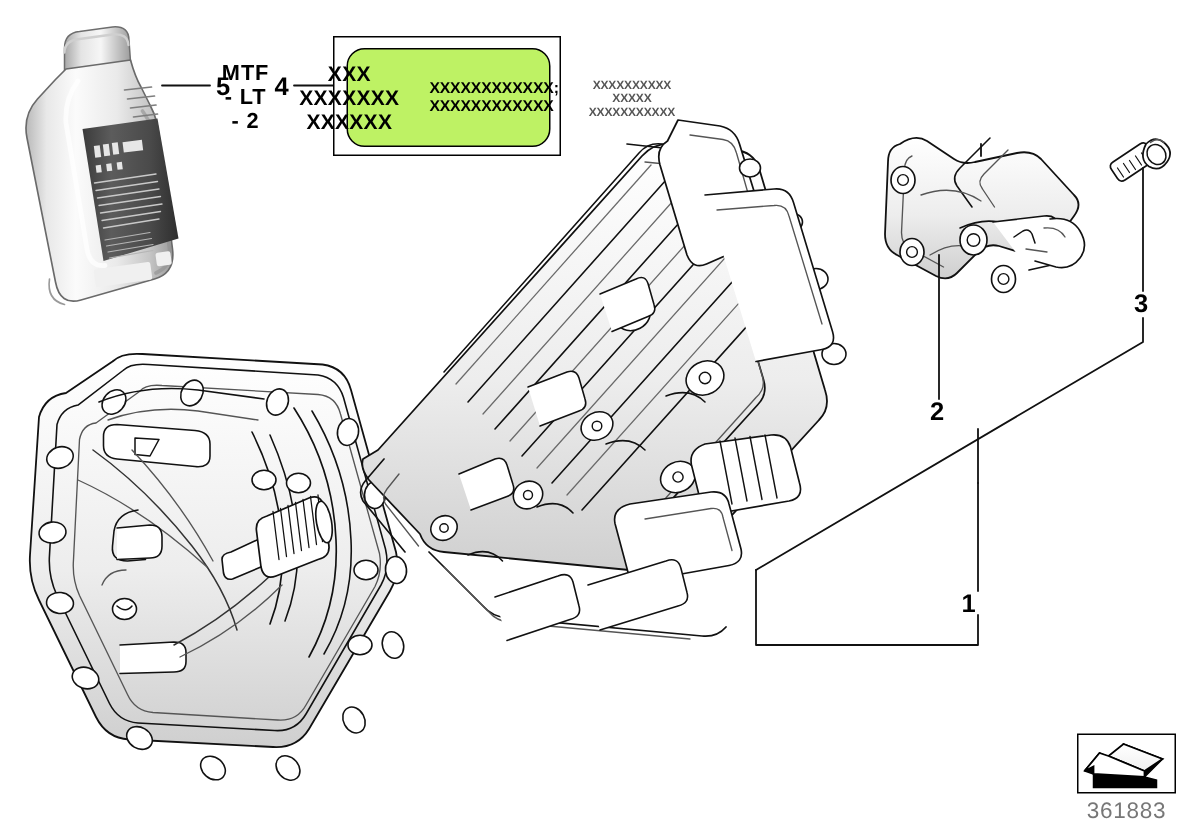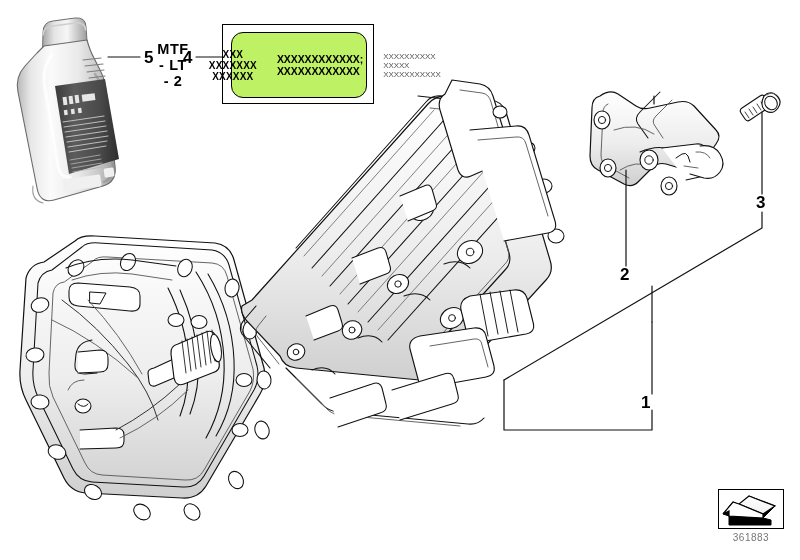--- a/index.html
+++ b/index.html
@@ -2,33 +2,33 @@
 <html><head>
 <meta charset="utf-8">
 <style>
   html,body{margin:0;padding:0;background:#ffffff;}
   body{width:800px;height:560px;position:relative;overflow:hidden;
        font-family:"Liberation Sans",sans-serif;color:#000;}
   #stage{position:absolute;left:0;top:0;width:800px;height:560px;}
   svg{position:absolute;left:0;top:0;width:800px;height:560px;}
   .callout{position:absolute;font-weight:bold;font-size:17px;line-height:1;color:#000;}
   .lbl-title{font-weight:bold;font-size:14.5px;letter-spacing:.6px;text-align:center;}
-  .lbl-l1{font-weight:bold;font-size:10px;letter-spacing:.2px;text-align:center;}
+  .lbl-l1{font-weight:bold;font-size:14px;letter-spacing:.2px;text-align:center;}
   .lbl-l2{font-weight:bold;font-size:10.5px;letter-spacing:-.1px;}
-  .lbl-l3{font-weight:normal;font-size:8px;letter-spacing:-.1px;color:#555;}
+  .lbl-l3{font-weight:bold;font-size:8px;letter-spacing:-.1px;text-align:center;color:#555;}
   #labelbox{position:absolute;left:222px;top:24px;width:152px;height:80px;
             border:1.6px solid #000;background:#fff;box-sizing:border-box;}
   #labelinner{position:absolute;left:8px;top:7px;width:136px;height:66px;
             border:1.4px solid #000;border-radius:12px;background:#bef264;
             box-sizing:border-box;display:flex;flex-direction:row;
             align-items:center;justify-content:center;gap:20px;}
   #idbox{position:absolute;left:718px;top:489px;width:66px;height:40px;
          border:1.4px solid #000;background:#fff;box-sizing:border-box;}
   #idnum{position:absolute;left:718px;top:532px;width:66px;text-align:center;
-         font-size:10px;color:#777;letter-spacing:.5px;}
+         font-size:15px;color:#777;letter-spacing:.5px;}
 </style>
 </head>
 <body>
 
 <div id="stage">
 
 <svg viewBox="0 0 800 560">
   <defs>
     <linearGradient id="btlBody" x1="0" y1="0" x2="1" y2="0">
       <stop offset="0%" stop-color="#b9b9b9"></stop>

